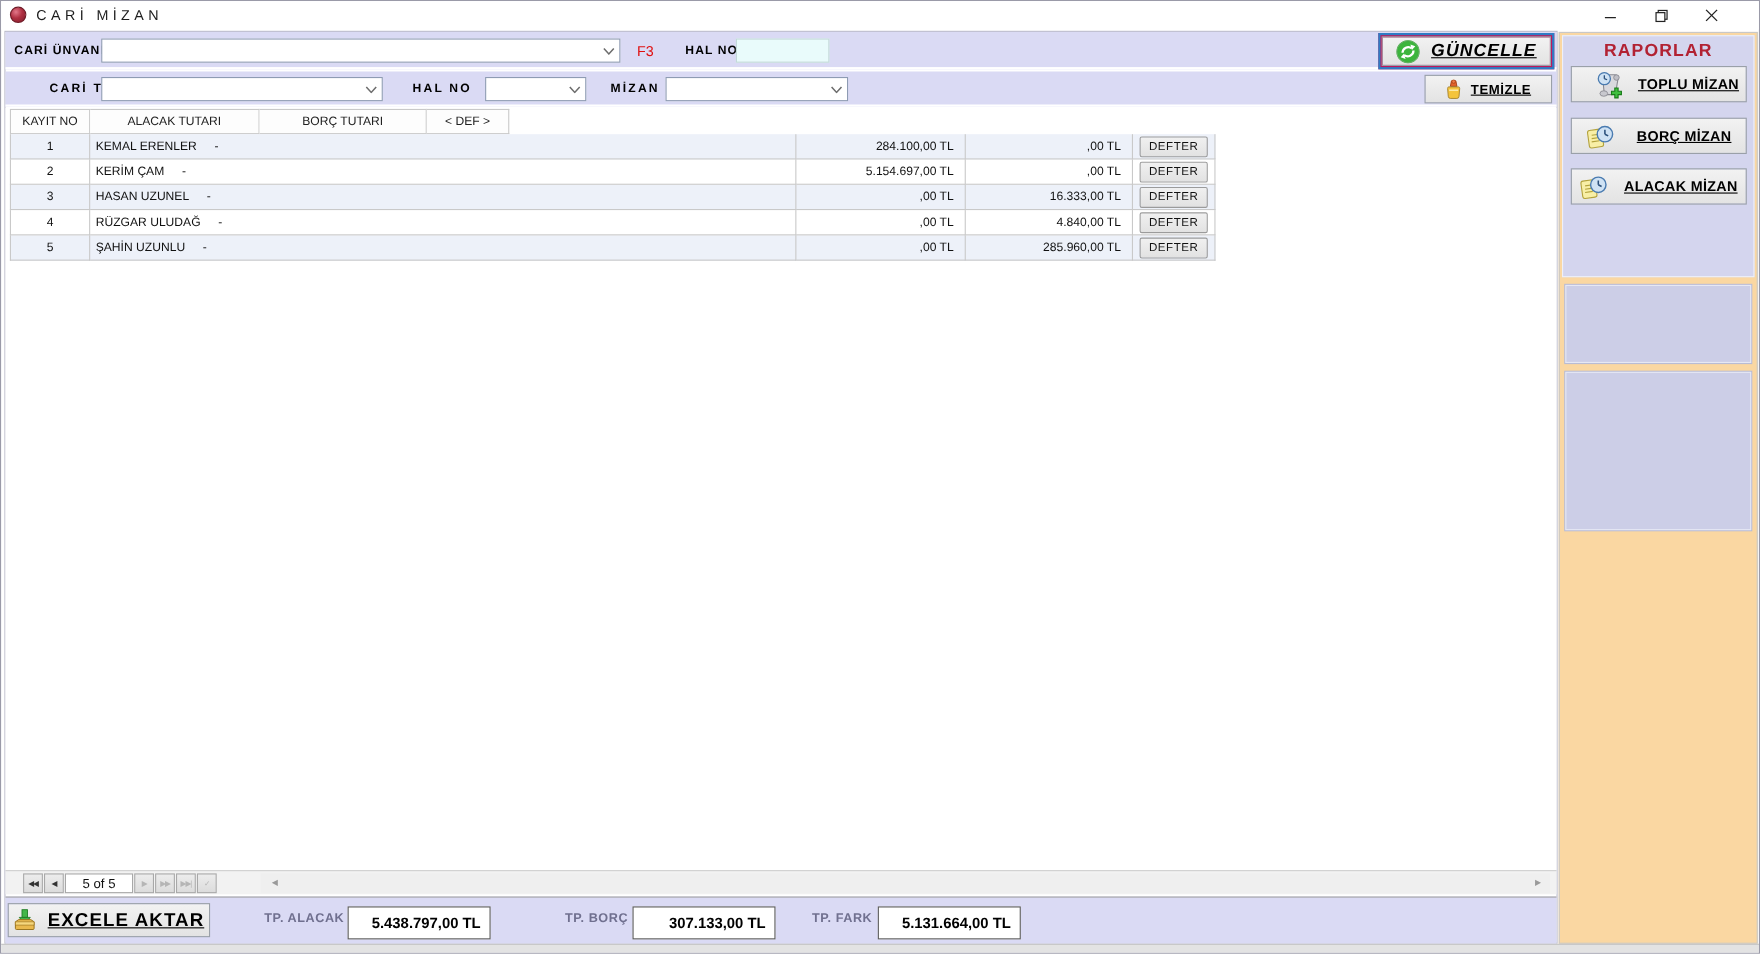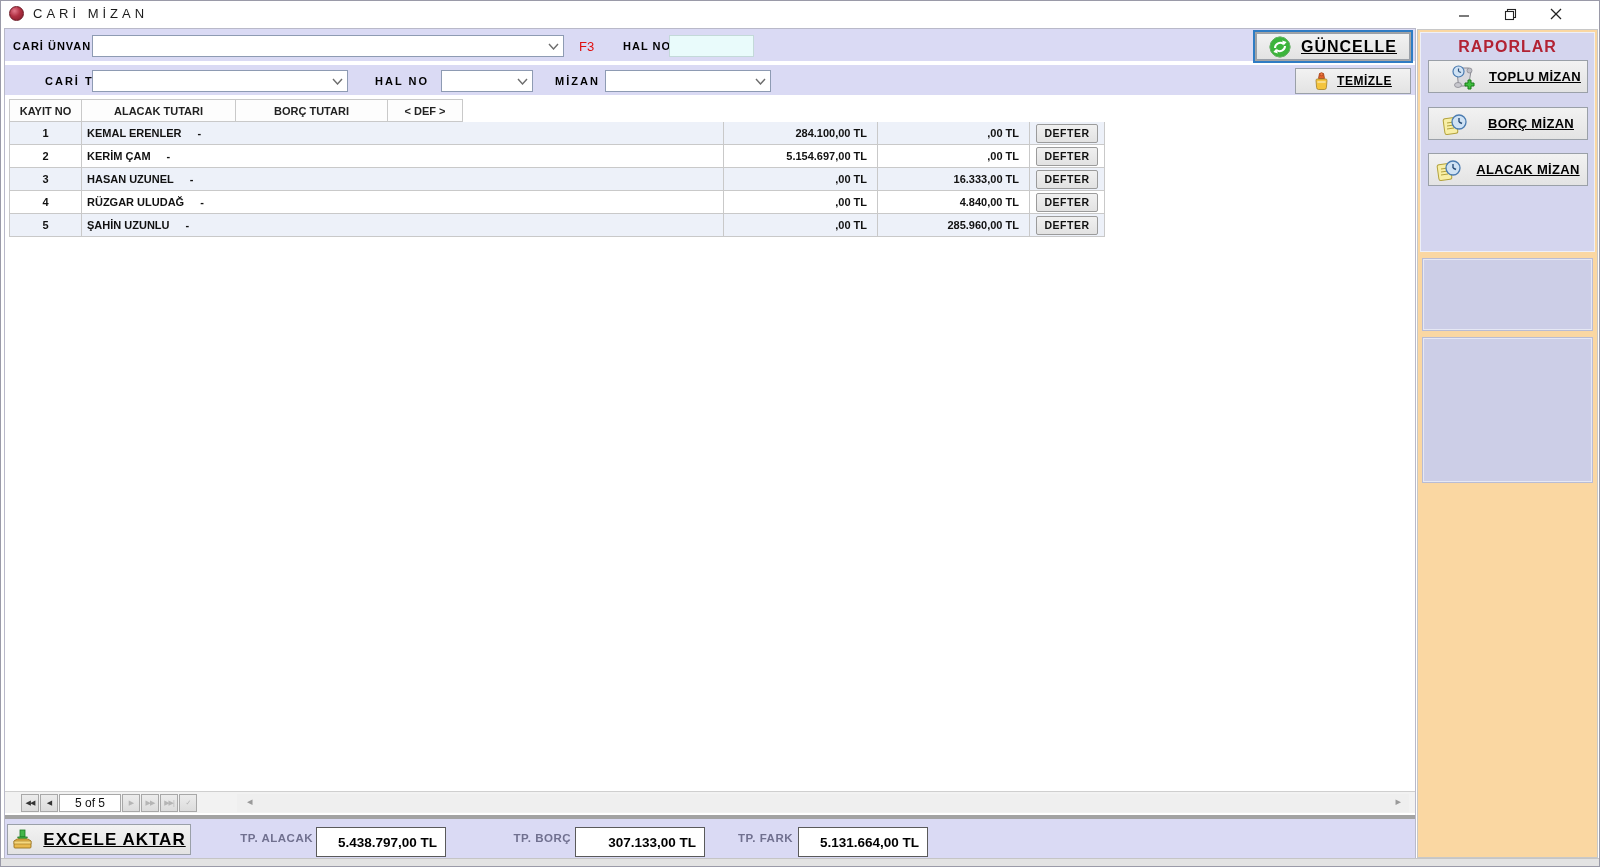--- a/index.html
+++ b/index.html
@@ -31,32 +31,32 @@
   .bar1 { left:4px; top:28px; width:1410px; height:34px; border-bottom:2px solid #fff; }
   .bar2 { left:4px; top:64px; width:1410px; height:32px; border-bottom:2px solid #fff; }
   .flabel { position:absolute; font-size:11px; font-weight:bold; letter-spacing:2px; color:#000; }
   .combo { position:absolute; background:#fff; border:1px solid #8e9bb3; height:22px; display:flex;
     align-items:center; justify-content:flex-end; padding-right:4px; }
   .combo .chev { width:11px; height:7px; }
   .txtinput { position:absolute; background:#e9fbfb; border:1px solid #c3d9d9; height:22px; }
   .f3 { position:absolute; color:var(--f3-red,#E01010); font-weight:normal; font-size:13px; }
 
   .focus-ring { position:absolute; left:1252px; top:29px; width:160px; height:33px;
-    border:2px solid var(--focus-blue,#2F7CC4); background:#a3a3a3; padding:1px; }
+    border:2px solid var(--focus-blue,#2F7CC4); background:#be185d; padding:1px;font-style:italic; }
   .btn { display:flex; align-items:center; background:linear-gradient(#f2f2f2,#e3e3e3);
     border:1px solid #9aa0a8; cursor:default; }
   .guncelle-btn { width:100%; height:100%; justify-content:center; gap:10px; }
   .btn-caption { font-weight:bold; text-decoration:underline; color:#000; }
   .guncelle-btn .btn-caption { font-size:16px; letter-spacing:1px; }
   .temizle-btn { position:absolute; left:1294px; top:67px; width:116px; height:26px;
     justify-content:center; gap:8px; }
   .temizle-btn .btn-caption { font-size:12px; letter-spacing:0.5px; }
 
   
-  .grid { position:absolute; left:4px; top:97px; width:1410px; height:693px; background:#fff;font-weight:bold; }
+  .grid { position:absolute; left:4px; top:97px; width:1410px; height:693px; background:#fff; }
   .thead { position:absolute; left:4px; top:1px; display:flex; height:23px; }
   .hcell { border:1px solid #c9c9c9; border-left:none; background:#fdfdfd; font-size:11px;
     color:#222; display:flex; align-items:center; justify-content:center; }
   .hcell:first-child { border-left:1px solid #c9c9c9; }
   .rows { position:absolute; left:4px; top:24px; }
   .trow { display:flex; height:23px; background:#fff; }
   .trow.alt { background:var(--row-alt,#EDF1F9); }
   .tcell { border:1px solid #c9c9c9; border-left:none; border-top:none; font-size:11px;
     display:flex; align-items:center; }
   .trow .tcell:first-child { border-left:1px solid #c9c9c9; }
@@ -80,21 +80,21 @@
     justify-content:center; color:#333; letter-spacing:-1px; }
   .nav-btn.disabled { color:#b5b5b5; }
   .nav-pos { width:62px; height:18px; background:#fff; border:1px solid #a8a8a8;
     font-size:12px; display:flex; align-items:center; justify-content:center; color:#111; }
   .hscroll { position:relative; flex:1; height:18px; margin:0 6px 0 40px; background:#efefef; }
   .scroll-left  { position:absolute; left:10px; top:1px; font-size:11px; color:#9a9a9a; }
   .scroll-right { position:absolute; right:8px; top:1px; font-size:11px; color:#9a9a9a; }
 
   
   .totals { position:absolute; left:4px; top:814px; width:1410px; height:43px;
-    background:var(--lavender,#DADAF4); border-top:4px solid #a3a3a3; }
+    background:var(--lavender,#DADAF4); border-top:1px solid #a3a3a3; }
   .excel-btn { position:absolute; left:2px; top:5px; width:184px; height:31px;
     justify-content:center; gap:10px; }
   .excel-btn .btn-caption { font-size:17px; letter-spacing:1px; }
   .tp-label { position:absolute; top:13px; font-size:11.5px; font-weight:bold;
     color:var(--tp-label,#70708F); letter-spacing:0.5px; text-align:right; }
   .tp-box { position:absolute; top:8px; width:130px; height:30px; background:#fff;
     border:1px solid #5a5a5a; font-size:13.5px; font-weight:bold; color:#000;
     display:flex; align-items:center; justify-content:flex-end; padding-right:8px; }
 
   .bottom-edge { position:absolute; left:0; top:857px; width:1600px; height:10px;

